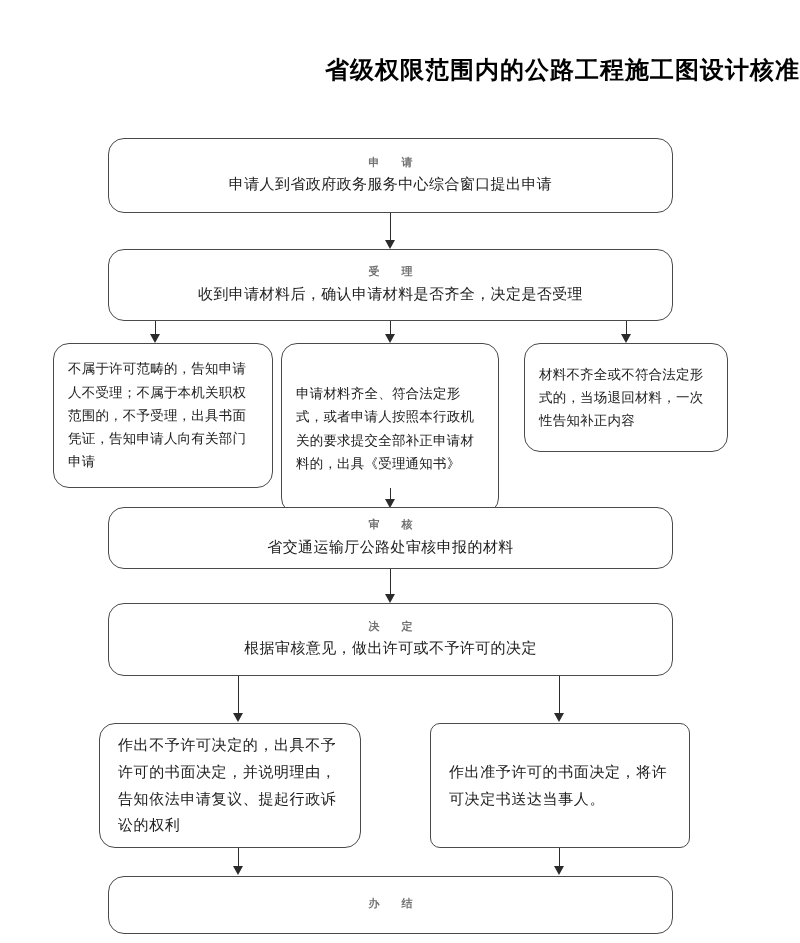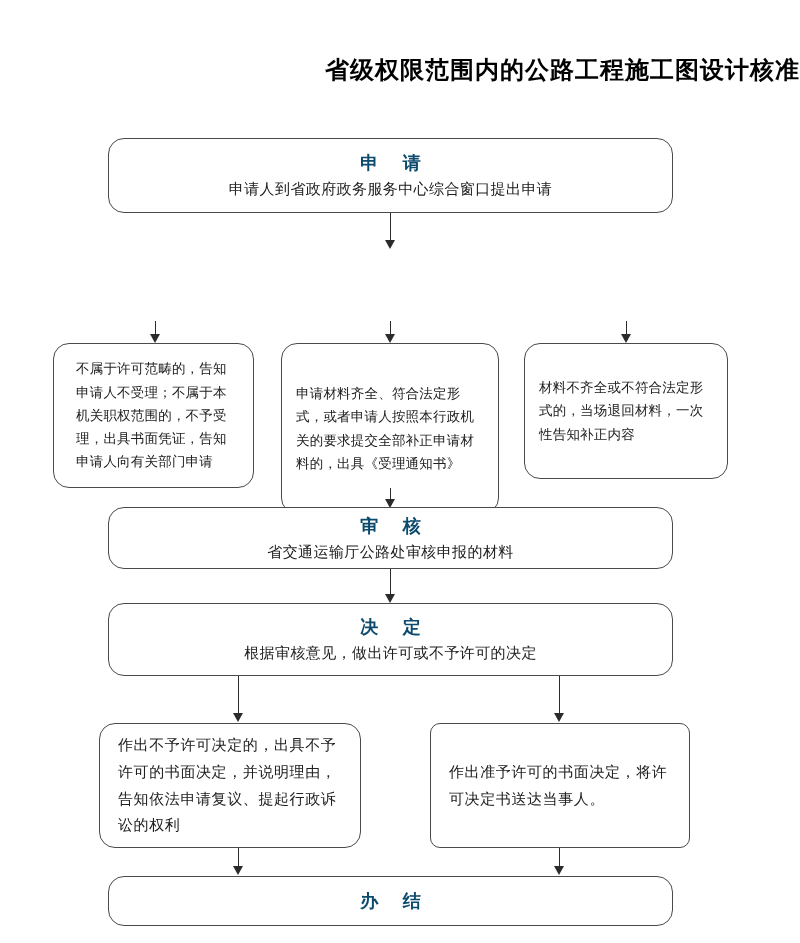--- a/index.html
+++ b/index.html
@@ -44,25 +44,25 @@
     background: #ffffff;
     display: flex;
     flex-direction: column;
     align-items: center;
     justify-content: center;
     text-align: center;
     color: #141414;
   }
 
   .node .node-title {
-    font-size: 18px;
+    font-size: 11px;
     font-weight: bold;
     letter-spacing: 9px;
     text-indent: 9px;
-    color: #0c4a6e;
+    color: #737373;
     line-height: 1.5;
     margin-bottom: 2px;
   }
 
   .node .node-body {
     font-size: 15px;
     line-height: 1.55;
     color: #202020;
     letter-spacing: 0.4px;
     padding: 0 12px;
@@ -89,31 +89,31 @@
     line-height: 1.78;
     letter-spacing: 0.6px;
     text-align: left;
     padding: 0 18px;
   }
 
   
   #node-apply     { top: 138px;  height: 75px; }
   #node-accept    { top: 249px;  height: 72px; }
 
-  #node-branch-reject  { left: 53px;  top: 343px; width: 201px; height: 145px; padding-left: 8px; }
+  #node-branch-reject  { left: 53px;  top: 343px; width: 220px; height: 145px; }
   #node-branch-accept  { left: 281px; top: 343px; width: 218px; height: 171px; }
-  #node-branch-return  { left: 524px; top: 343px; width: 204px; height: 136px; }
+  #node-branch-return  { left: 524px; top: 343px; width: 204px; height: 109px; }
 
   #node-review    { top: 507px;  height: 62px; }
   #node-decision  { top: 603px;  height: 73px; }
 
   #node-outcome-deny    { left: 99px; top: 723px; width: 262px; height: 125px; }
   #node-outcome-approve { left: 430px; top: 723px; width: 260px; height: 125px; border-radius: 10px; }
 
-  #node-finish    { top: 876px;  height: 50px; }
+  #node-finish    { top: 876px;  height: 58px; }
 
   
   .conn {
     position: absolute;
     background: #2b2b2b;
     width: 1.4px;
   }
   .arrow-head {
     position: absolute;
     width: 0;
@@ -131,20 +131,24 @@
   <div class="page-title">省级权限范围内的公路工程施工图设计核准</div>
 
   <div class="node stage" id="node-apply">
     <div class="node-title">申  请</div>
     <div class="node-body">申请人到省政府政务服务中心综合窗口提出申请</div>
   </div>
 
   <div class="conn" style="left:390px; top:213px; height:27px;"></div>
   <div class="arrow-head" style="left:385px; top:240px;"></div>
 
+  <div class="node stage" id="node-accept">
+    <div class="node-title">受  理</div>
+    <div class="node-body">收到申请材料后，确认申请材料是否齐全，决定是否受理</div>
+  </div>
 
   <div class="conn" style="left:155px; top:321px; height:13px;"></div>
   <div class="arrow-head" style="left:150px; top:334px;"></div>
 
   <div class="conn" style="left:390px; top:321px; height:13px;"></div>
   <div class="arrow-head" style="left:385px; top:334px;"></div>
 
   <div class="conn" style="left:626px; top:321px; height:13px;"></div>
   <div class="arrow-head" style="left:621px; top:334px;"></div>
 

